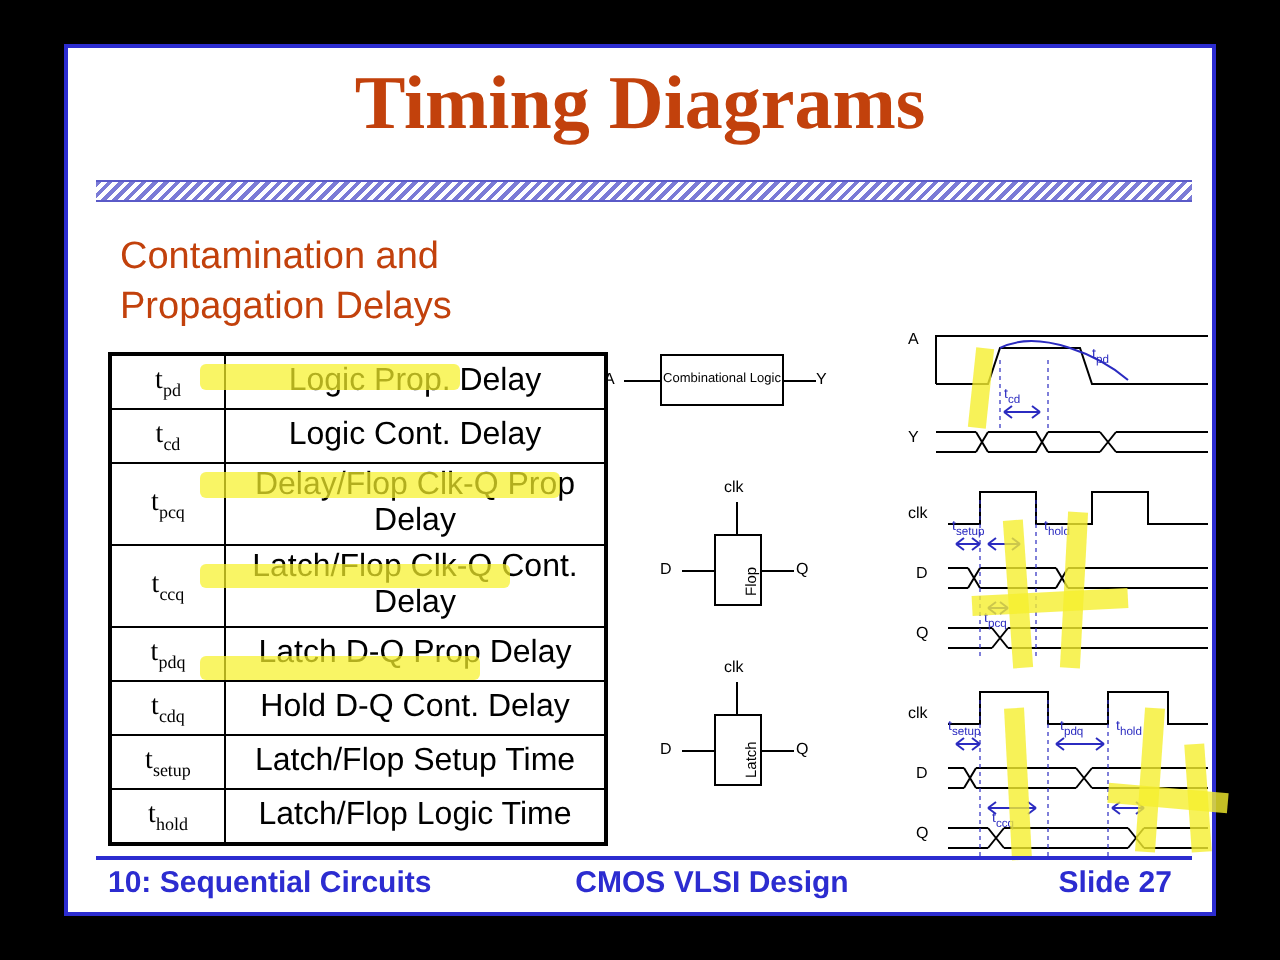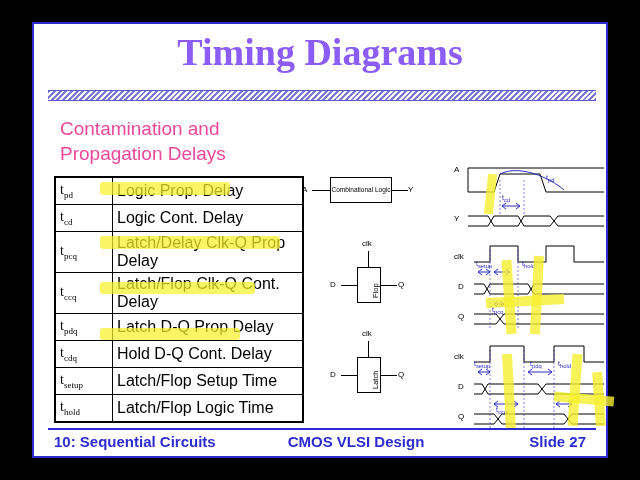--- a/index.html
+++ b/index.html
@@ -7,36 +7,36 @@
     width:640px;height:480px;background:#000;
     font-family:"Liberation Sans", sans-serif;
     overflow:hidden;
   }
   #slide{
     position:absolute;left:32px;top:22px;width:576px;height:436px;
     background:#ffffff;border:2px solid #2c2cd0;box-sizing:border-box;
   }
   #title{
     position:absolute;left:0;top:6px;width:100%;text-align:center;
-    font-size:38px;font-weight:bold;color:#8b5cf6;letter-spacing:0px;
+    font-size:38px;font-weight:bold;color:#c2410c;letter-spacing:0px;
     font-family:"Liberation Serif", serif;
   }
   #rule{
     position:absolute;left:14px;top:66px;width:548px;height:9px;
     background:repeating-linear-gradient(135deg,#7b7bd6 0px,#7b7bd6 2px,#ffffff 2px,#ffffff 4px);
     border-top:1px solid #5a5ac8;border-bottom:1px solid #5a5ac8;
   }
   #subtitle{
     position:absolute;left:26px;top:92px;width:260px;
-    font-size:19px;color:#ec4899;line-height:25px;
+    font-size:19px;color:#c2410c;line-height:25px;
   }
   
   #tbl{
     position:absolute;left:20px;top:152px;width:250px;
-    border:2px solid #000;border-collapse:collapse;background:#fff;
+    border:2px solid #000;border-collapse:collapse;background:#fff;text-align:center;
   }
   #tbl td{
     border:1px solid #000;font-size:16px;color:#000;padding:2px 4px;
     height:22px;vertical-align:middle;
   }
   #tbl td.sym{width:48px;font-size:14px;font-family:"Liberation Serif", serif;}
   #tbl td.sym sub{font-size:9px;}
   
   .hl{position:absolute;background:#f7f12a;opacity:.72;border-radius:3px;}
   .hl2{position:absolute;background:#f5ef2e;opacity:.8;}
@@ -74,21 +74,21 @@
       <tr>
         <td class="sym">t<sub>pd</sub></td>
         <td>Logic Prop. Delay</td>
       </tr>
       <tr>
         <td class="sym">t<sub>cd</sub></td>
         <td>Logic Cont. Delay</td>
       </tr>
       <tr>
         <td class="sym">t<sub>pcq</sub></td>
-        <td>Latch/Delay Clk-Q Prop Delay</td>
+        <td>Delay/Flop Clk-Q Prop Delay</td>
       </tr>
       <tr>
         <td class="sym">t<sub>ccq</sub></td>
         <td>Latch/Flop Clk-Q Cont. Delay</td>
       </tr>
       <tr>
         <td class="sym">t<sub>pdq</sub></td>
         <td>Latch D-Q Prop Delay</td>
       </tr>
       <tr>

